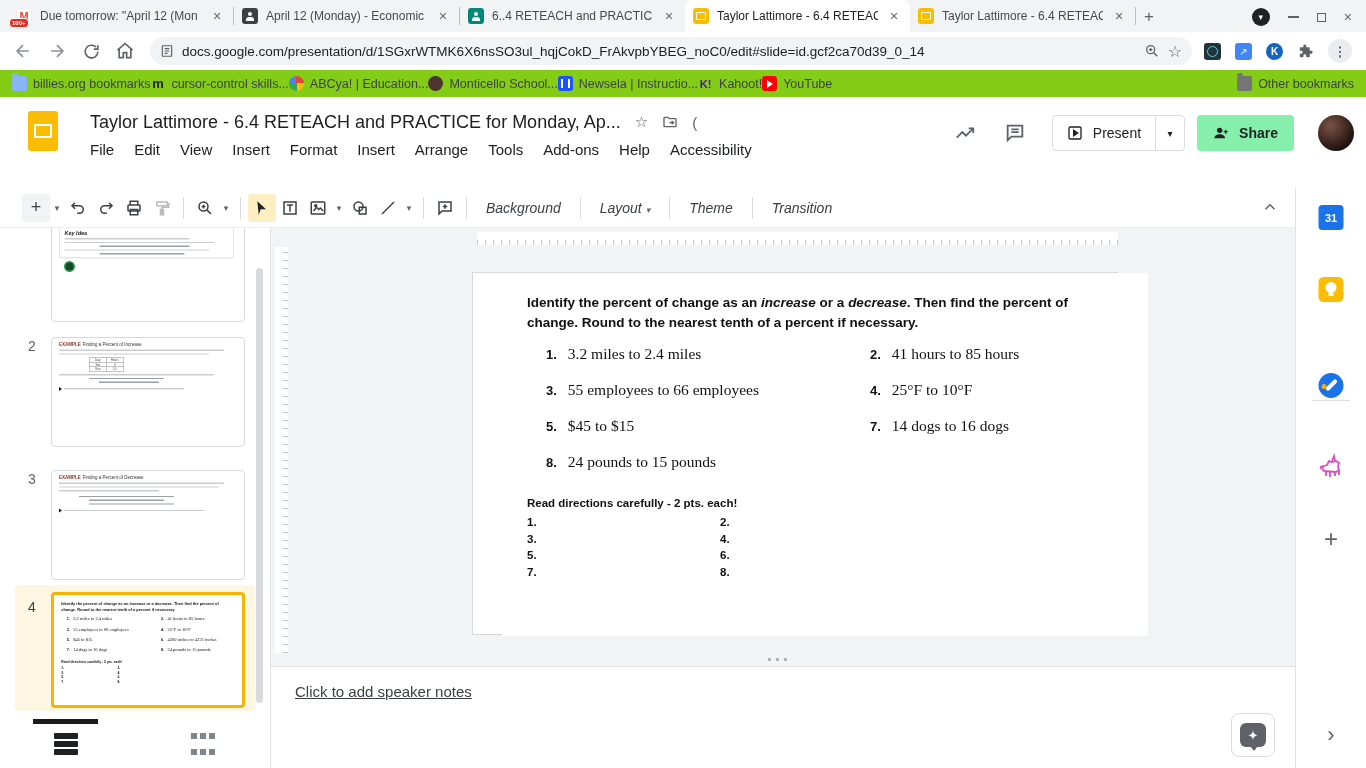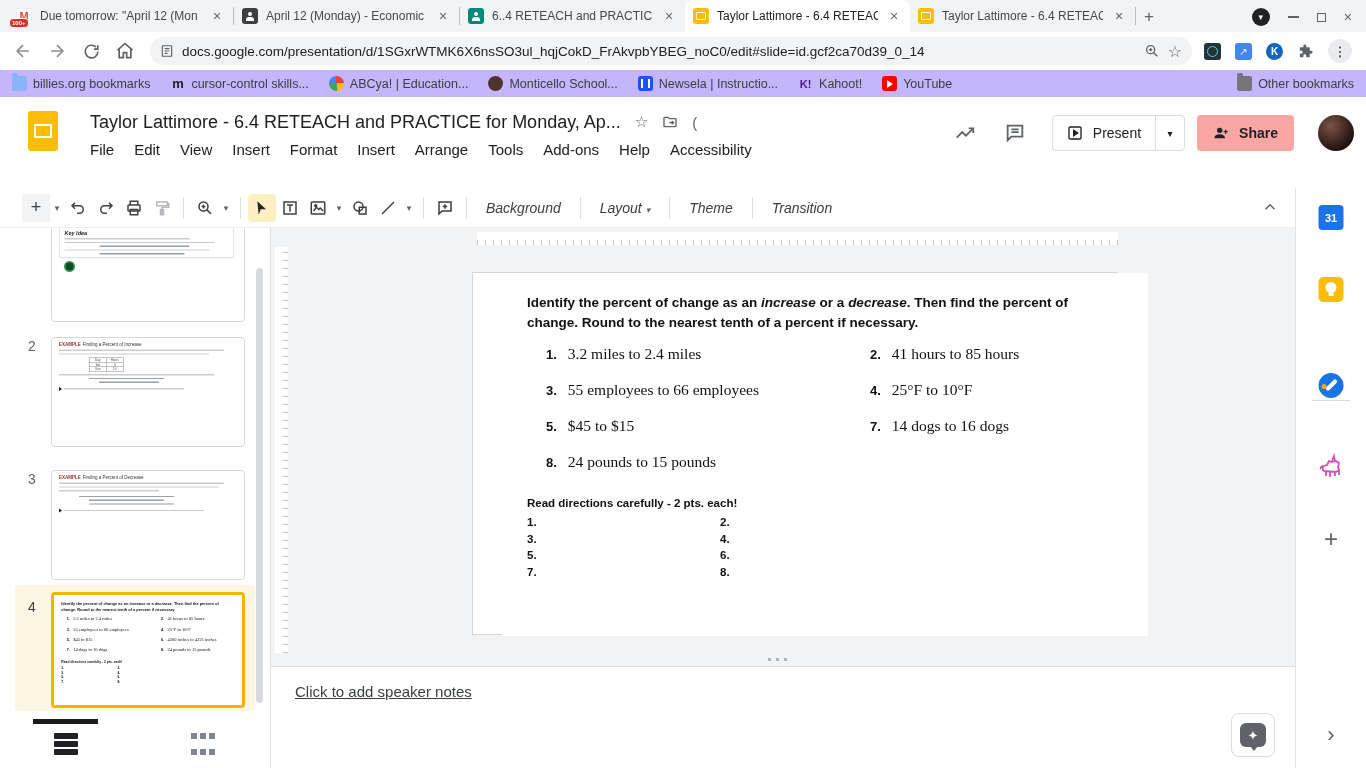--- a/index.html
+++ b/index.html
@@ -41,21 +41,21 @@
   .url-text { flex:1; font-size:13.5px; color:#202124; white-space:nowrap; overflow:hidden; }
   .ext-row { display:flex; align-items:center; gap:14px; padding-right:4px; }
   .ext { width:17px; height:17px; border-radius:3px; display:flex; align-items:center; justify-content:center; }
   .ext.dial { background:#263238; } .ext.dial::after { content:""; width:9px; height:9px; border:1.5px solid #4dd0e1; border-radius:50%; }
   .ext.arrow { background:#4285f4; color:#fff; font-size:10px; }
   .ext.kami { background:#1565c0; border-radius:50%; color:#fff; font-size:10px; font-weight:bold; }
   .more-circle { width:24px; height:24px; border-radius:50%; background:#e9ebee; color:#5f6368;
     display:flex; align-items:center; justify-content:center; font-size:13px; font-weight:bold; }
 
   
-  .bookmarks { height:27px; background:#c4b5fd; display:flex; align-items:center; gap:20px;
+  .bookmarks { height:27px; background:#84cc16; display:flex; align-items:center; 
     padding:0 12px; font-size:12.5px; color:#3c4043; }
   .bm { display:flex; align-items:center; gap:6px; }
   .bm-ic { width:15px; height:15px; border-radius:3px; flex:none; display:flex; align-items:center; justify-content:center; }
   .bm-ic.folder { background:#8ab4f8; border-radius:2px; position:relative; }
   .bm-ic.folder::before{ content:""; position:absolute; top:-3px; left:0; width:6px; height:3px; background:#8ab4f8; border-radius:2px 2px 0 0;}
   .bm-ic.grey-folder { background:#757575; border-radius:2px; position:relative; }
   .bm-ic.grey-folder::before{ content:""; position:absolute; top:-3px; left:0; width:6px; height:3px; background:#757575; border-radius:2px 2px 0 0;}
   .bm-ic.mono { color:#202124; font-weight:bold; font-size:13px; }
   .bm-ic.abcya { background:conic-gradient(#ea4335 0 25%,#fbbc04 0 50%,#34a853 0 75%,#4285f4 0); border-radius:50%; }
   .bm-ic.monti { background:#4e342e; border-radius:50%; }
@@ -76,21 +76,21 @@
   .title-ic { color:#5f6368; font-size:15px; }
   .menu-row { margin-left:74px; display:flex; gap:20px; margin-top:4px; font-size:15px; color:#202124; }
   .menu-item { cursor:default; }
   .hdr-right { position:absolute; right:12px; top:18px; display:flex; align-items:center; }
   .present-btn { display:flex; align-items:center; height:36px; border:1px solid #dadce0;
     border-radius:4px; margin-left:26px; background:#fff; }
   .present-main { display:flex; align-items:center; gap:10px; padding:0 14px; font-size:14px; color:#202124; }
   .present-sep { width:1px; height:34px; background:#dadce0; }
   .present-caret { width:28px; text-align:center; color:#202124; font-size:10px; }
   .share-btn { display:flex; align-items:center; gap:10px; height:36px; padding:0 16px; margin-left:12px;
-    background:#fca5a5; border-radius:4px; font-size:14px; font-weight:bold; color:#202124; }
+    background:#86efac; border-radius:4px; font-size:14px; font-weight:bold; color:#202124; }
   .avatar { width:36px; height:36px; border-radius:50%; margin-left:24px;
     background:radial-gradient(circle at 35% 30%, #7a5347, #1d0f0b 75%); }
 
   
   .gtoolbar { height:40px; background:#fff; display:flex; align-items:center; padding-left:22px;
     position:relative; border-bottom:1px solid #eceef0; }
   .tbtn { width:28px; height:28px; display:flex; align-items:center; justify-content:center; border-radius:4px; }
   .tbtn.pillbg { background:#f1f3f4; border-radius:4px 0 0 4px; }
   .tbtn.sel { background:#feefc3; }
   .tcaret { width:14px; font-size:9px; color:#5f6368; text-align:center; }

